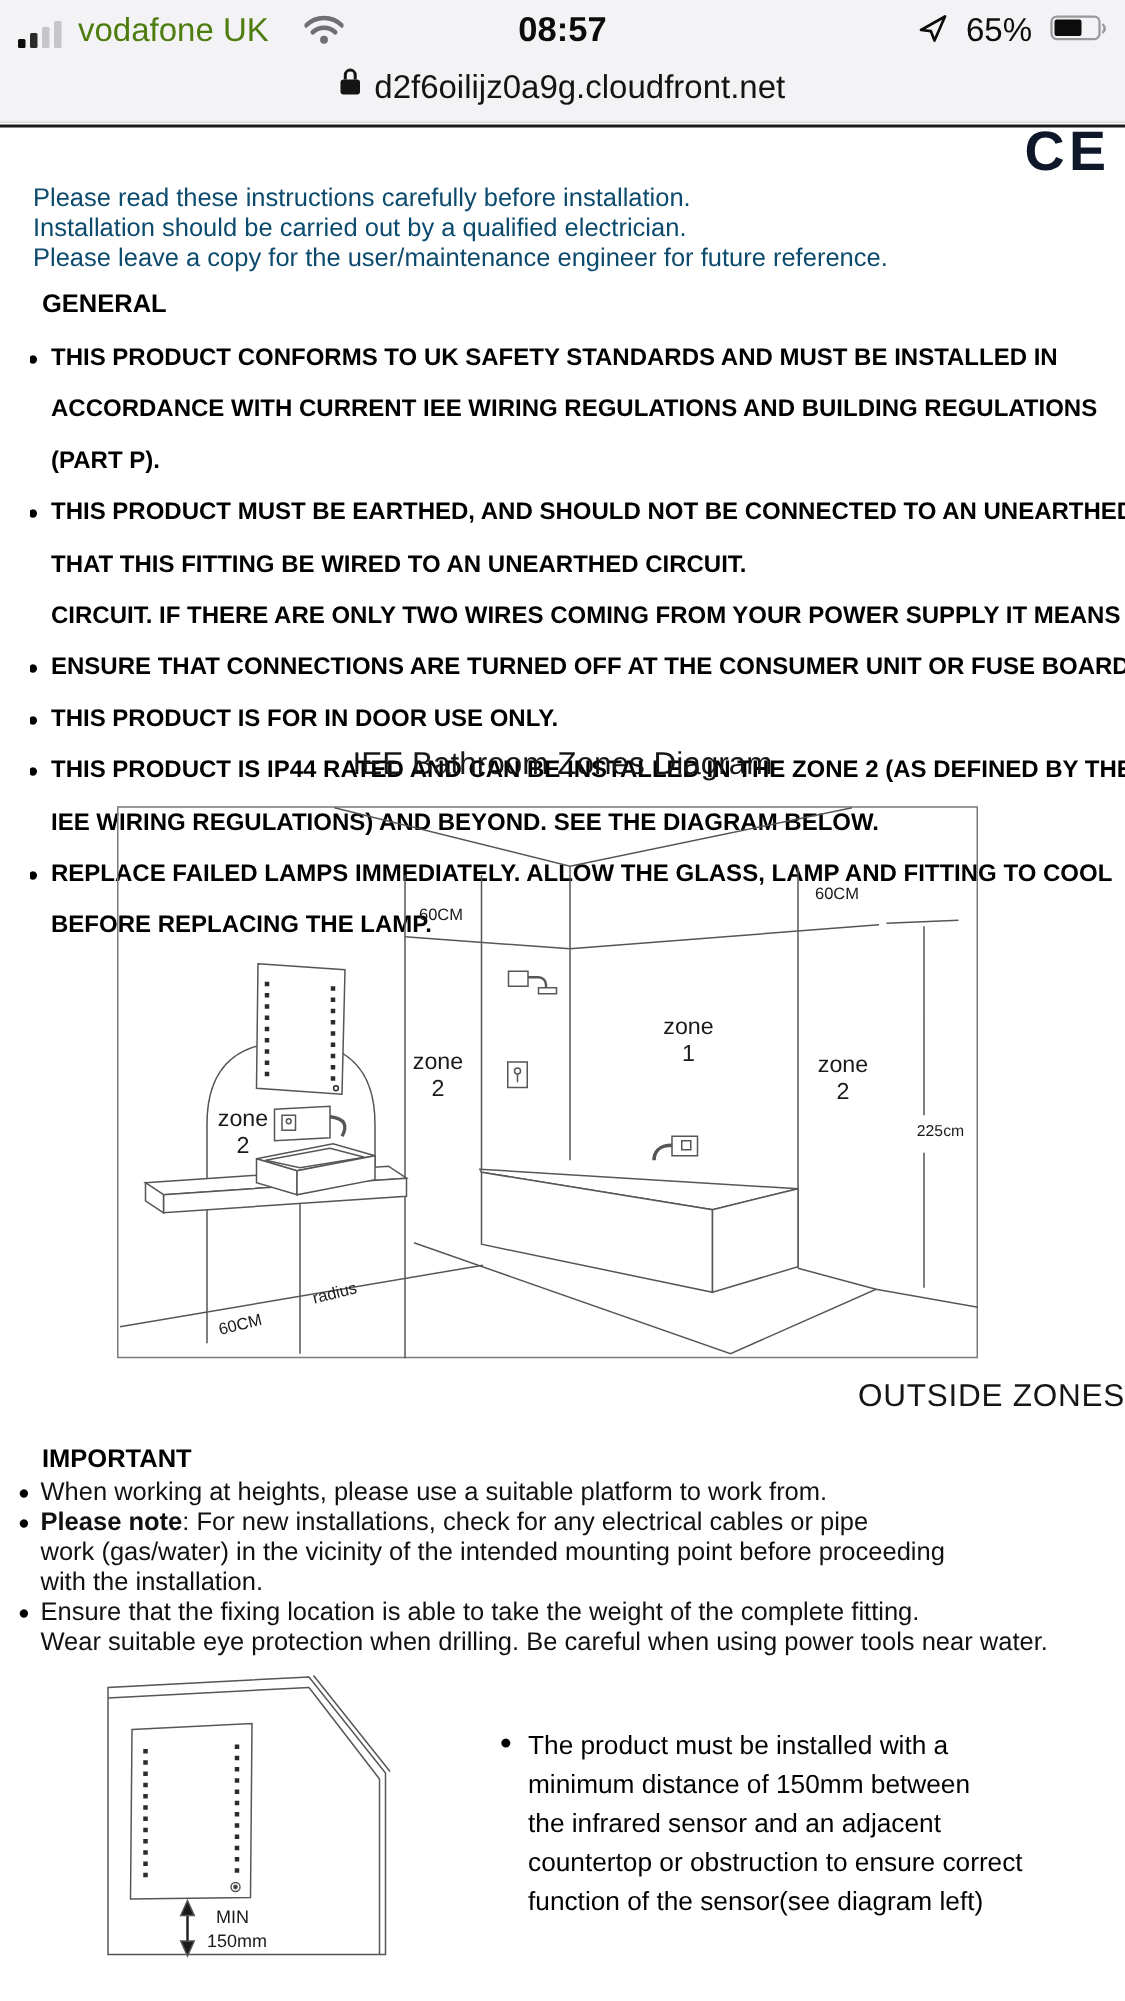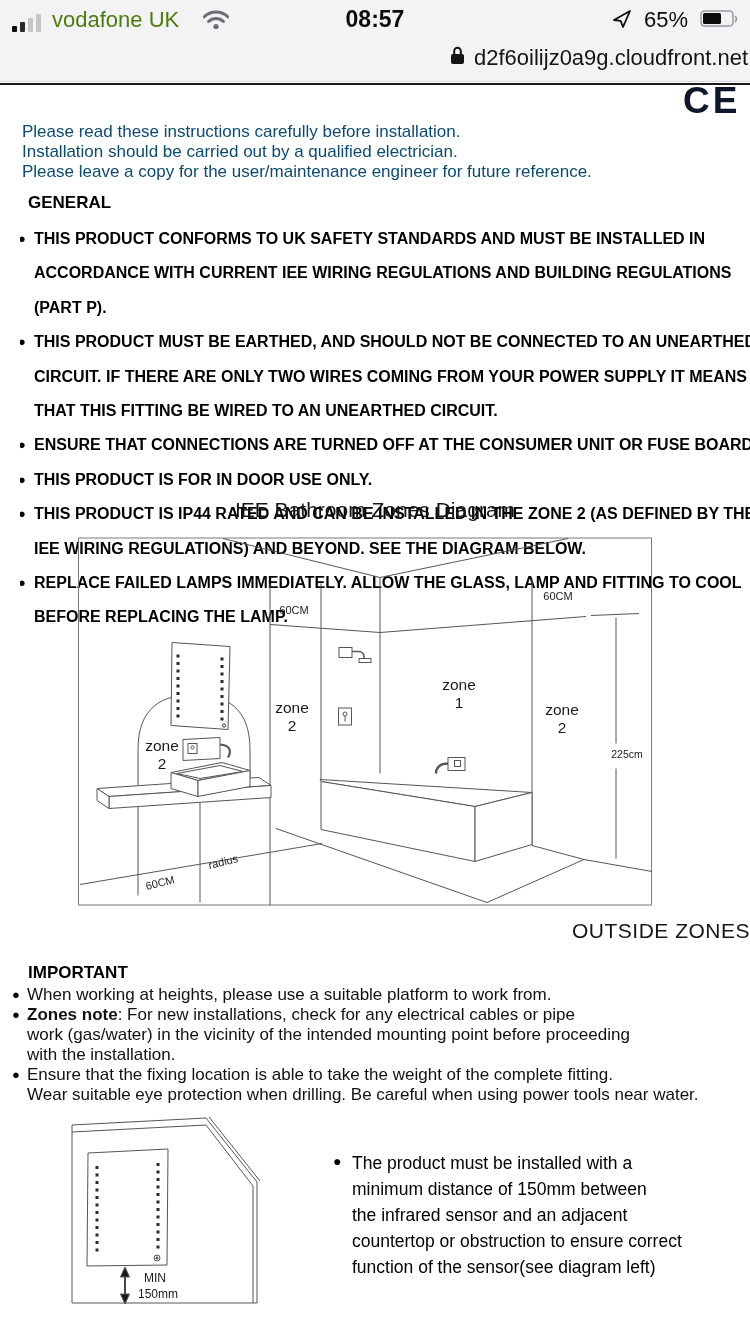--- a/index.html
+++ b/index.html
@@ -9,21 +9,21 @@
   .topbar{position:absolute;left:0;top:0;width:750px;height:81px;background:#f3f3f5;border-bottom:1px solid #d9d9db;}
   .statusbar{position:absolute;left:0;top:0;width:750px;height:40px;}
   .carrier{position:absolute;left:52px;top:7px;font-size:22px;color:#4d7c0f;}
   .time{position:absolute;left:0;right:0;top:6px;text-align:center;font-size:23px;font-weight:bold;color:#0c0c0c;}
   .battpct{position:absolute;right:62px;top:7px;font-size:22px;color:#0c0c0c;}
   .sigbars{position:absolute;left:12px;top:14px;width:36px;height:18px;}
   .sigbars i{position:absolute;bottom:0;width:5px;border-radius:1px;}
   .wifi{position:absolute;left:203px;top:10px;}
   .locarrow{position:absolute;right:118px;top:9px;}
   .battery{position:absolute;right:14px;top:10px;width:36px;height:18px;}
-  .urlrow{position:absolute;left:0;top:40px;width:748px;height:40px;text-align:right;}
+  .urlrow{position:absolute;left:0;top:40px;width:748px;height:40px;text-align:center;}
   .urltext{display:inline-block;font-size:22px;color:#141414;vertical-align:middle;margin-top:5px;}
   .lock{display:inline-block;vertical-align:middle;margin-right:8px;margin-top:3px;}
   
   .docline{position:absolute;left:0;top:83px;width:750px;height:2px;background:#1b1b1b;}
   .ce{position:absolute;left:683px;top:80px;font-size:37px;font-weight:bold;letter-spacing:3px;color:#0f172a;}
   .intro{position:absolute;left:22px;top:122px;font-size:17px;line-height:20px;color:#0c4a6e;}
   .h-general{position:absolute;left:28px;top:193px;font-size:17px;font-weight:bold;}
   .gbullets{position:absolute;left:20px;top:214px;width:730px;overflow:hidden;}
   .gb{position:relative;padding-left:14px;}
   .gb .dot{position:absolute;left:-2px;top:2px;font-size:13px;}
@@ -101,22 +101,22 @@
   <div class="gbullets">
     <div class="gb">
         <span class="dot">●</span>
       <div class="ln">THIS PRODUCT CONFORMS TO UK SAFETY STANDARDS AND  MUST BE INSTALLED IN</div>
       <div class="ln">ACCORDANCE WITH CURRENT IEE WIRING  REGULATIONS AND BUILDING REGULATIONS</div>
       <div class="ln">(PART P).</div>
     </div>
     <div class="gb">
         <span class="dot">●</span>
       <div class="ln">THIS PRODUCT MUST BE EARTHED,  AND SHOULD NOT BE CONNECTED TO AN UNEARTHED</div>
+      <div class="ln">THAT THIS FITTING BE WIRED TO AN UNEARTHED CIRCUIT.</div>
       <div class="ln">CIRCUIT. IF THERE ARE ONLY TWO WIRES COMING FROM YOUR POWER SUPPLY IT MEANS</div>
-      <div class="ln">THAT THIS FITTING BE WIRED TO AN UNEARTHED CIRCUIT.</div>
     </div>
     <div class="gb">
         <span class="dot">●</span>
       <div class="ln">ENSURE THAT CONNECTIONS ARE TURNED OFF AT THE CONSUMER UNIT OR FUSE BOARD</div>
     </div>
     <div class="gb">
         <span class="dot">●</span>
       <div class="ln">THIS PRODUCT IS FOR IN DOOR USE ONLY.</div>
     </div>
     <div class="gb">
@@ -220,21 +220,21 @@
   <div class="outside">OUTSIDE ZONES</div>
 
   <div class="h-important">IMPORTANT</div>
   <div class="ibullets">
     <div class="ib">
         <span class="dot">●</span>
       <div class="ln"><b></b><span>When working at heights, please use a suitable platform to work from.</span></div>
     </div>
     <div class="ib">
         <span class="dot">●</span>
-      <div class="ln"><b>Zones note</b><span>: For new installations, check for any electrical cables or pipe</span></div>
+      <div class="ln"><b>Please note</b><span>: For new installations, check for any electrical cables or pipe</span></div>
       <div class="ln">work (gas/water) in the vicinity of the intended mounting point  before proceeding</div>
       <div class="ln">with the installation.</div>
     </div>
     <div class="ib">
         <span class="dot">●</span>
       <div class="ln"><b></b><span>Ensure that the fixing location is able to take the weight of the complete fitting.</span></div>
       <div class="ln">Wear suitable eye protection when drilling. Be careful when using power tools near water.</div>
     </div>
   </div>
 

